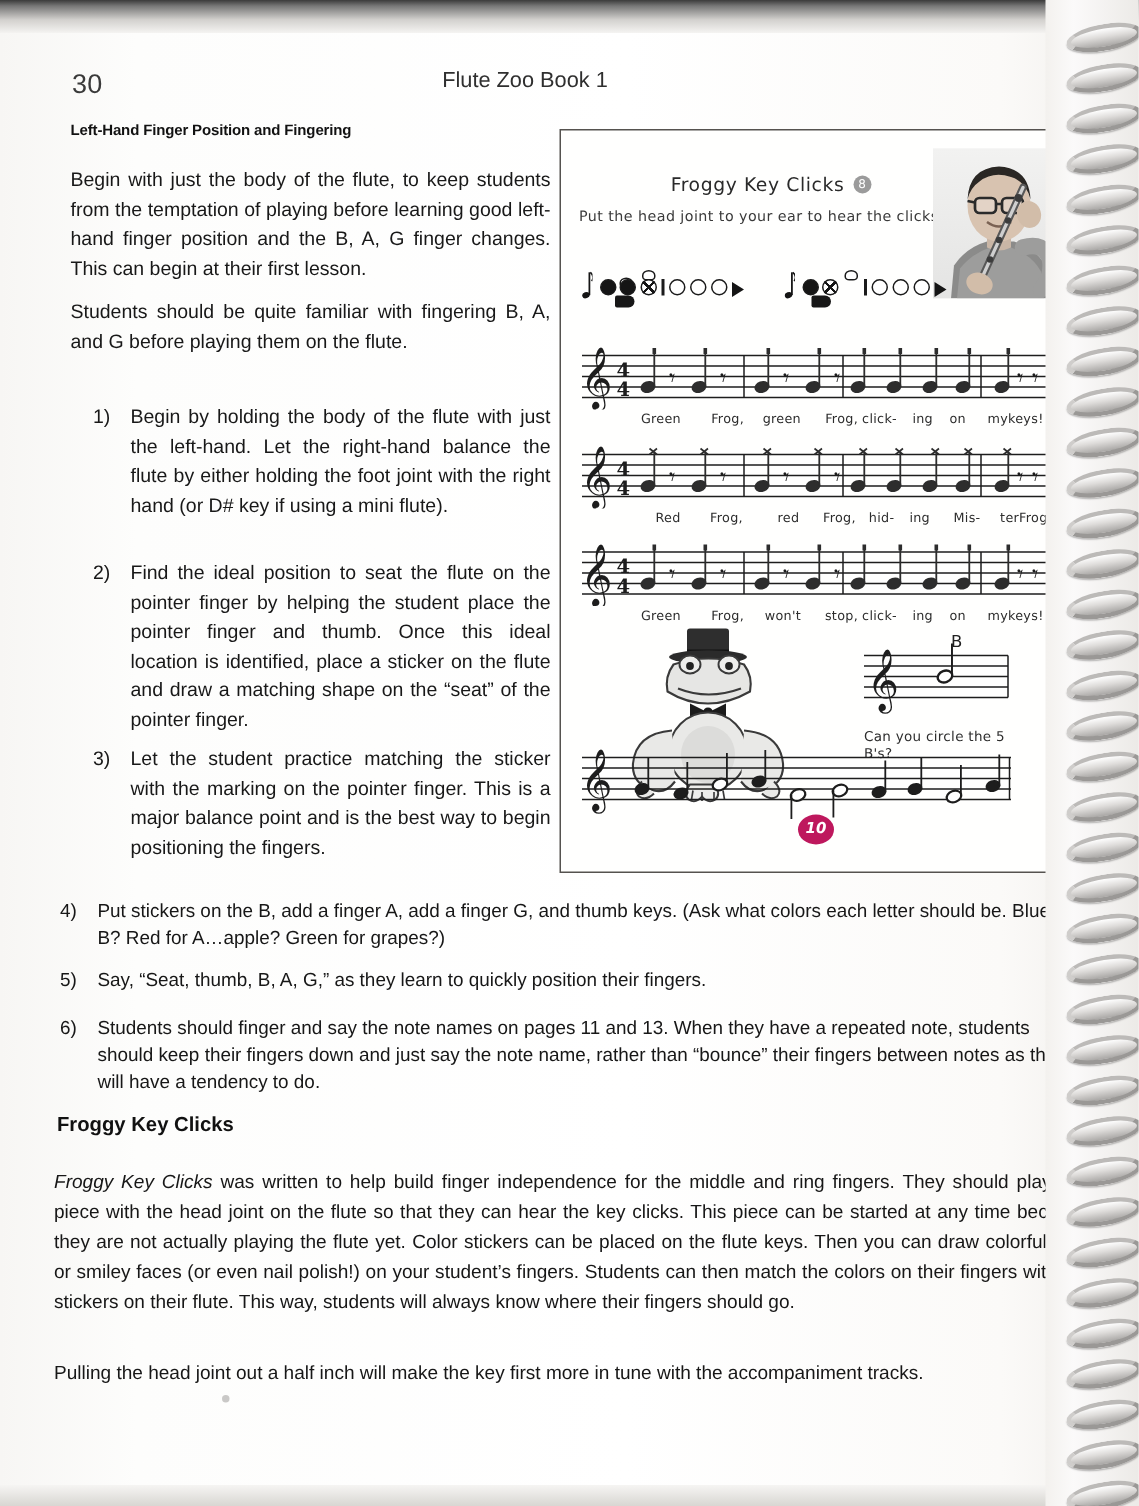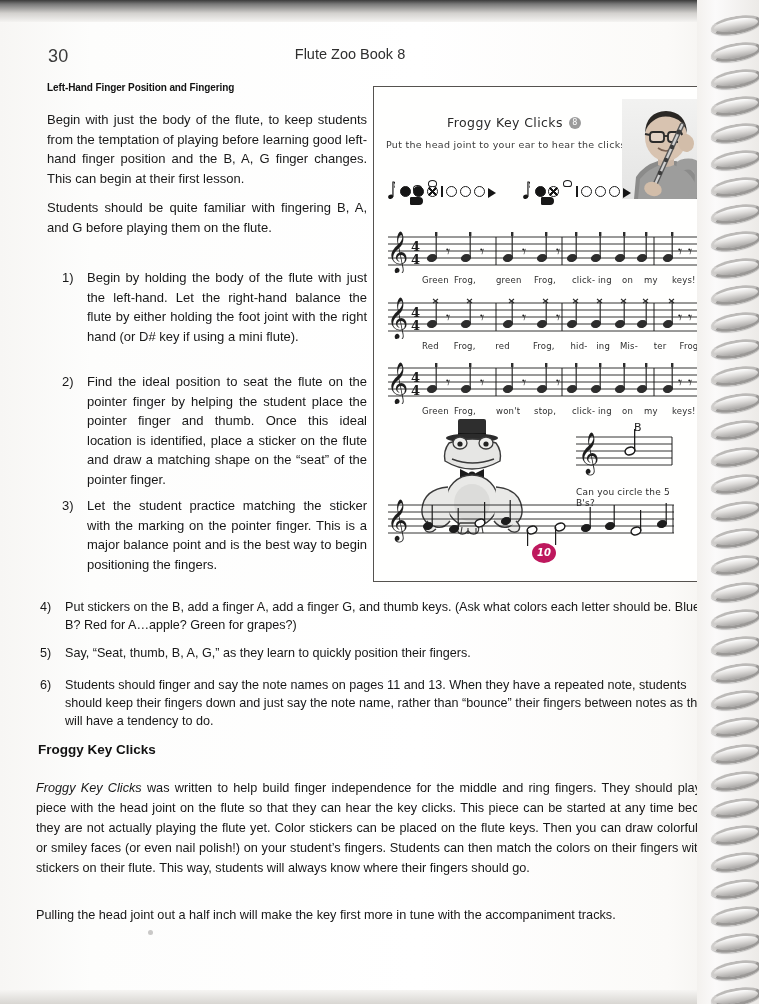--- a/index.html
+++ b/index.html
@@ -172,21 +172,21 @@
   }
   
   .stave-wrap{position:absolute;left:10px;width:320px;}
   #stave-1{top:142px;}
   #stave-2{top:208px;}
   #stave-3{top:273px;}
   #stave-bottom{top:410px;}
   .lyrics{
     position:absolute;left:38px;top:46px;width:280px;
     font-family:"DejaVu Sans", sans-serif;font-size:8.5px;color:#2d2d2d;
-    letter-spacing:.2px;display:flex;
+    letter-spacing:.2px;display:flex;text-align:right;
   }
   .lyrics span{display:inline-block;}
   
   #frog{position:absolute;left:42px;top:330px;width:122px;height:120px;}
   
   #bnote-box{position:absolute;left:198px;top:336px;width:112px;height:100px;}
   #bnote-label{
     position:absolute;left:62px;top:-2px;font-family:"DejaVu Sans", sans-serif;
     font-size:11px;color:#222;
   }
@@ -209,21 +209,21 @@
 </head>
 <body>
 
 <div id="page">
 
   <div id="page-top-shadow"></div>
   <div id="page-bottom-shadow"></div>
 
   <div id="header">
     <div id="page-number">30</div>
-    <div id="book-title">Flute Zoo Book 8</div>
+    <div id="book-title">Flute Zoo Book 1</div>
   </div>
 
   <div id="section-heading">Left-Hand Finger Position and Fingering</div>
 
   <div class="para" id="para-1">Begin with just the body of the flute, to keep students from the temptation of playing before learning good left-hand finger position and the B, A, G finger changes. This can begin at their first lesson.</div>
   <div class="para" id="para-2">Students should be quite familiar with fingering B, A, and G before playing them on the flute.</div>
 
   <div class="li-narrow" id="li-1">
     <span class="num">1)</span>
     <span class="txt">Begin by holding the body of the flute with just the left-hand. Let the right-hand balance the flute by either holding the foot joint with the right hand (or D# key if using a mini flute).</span>

